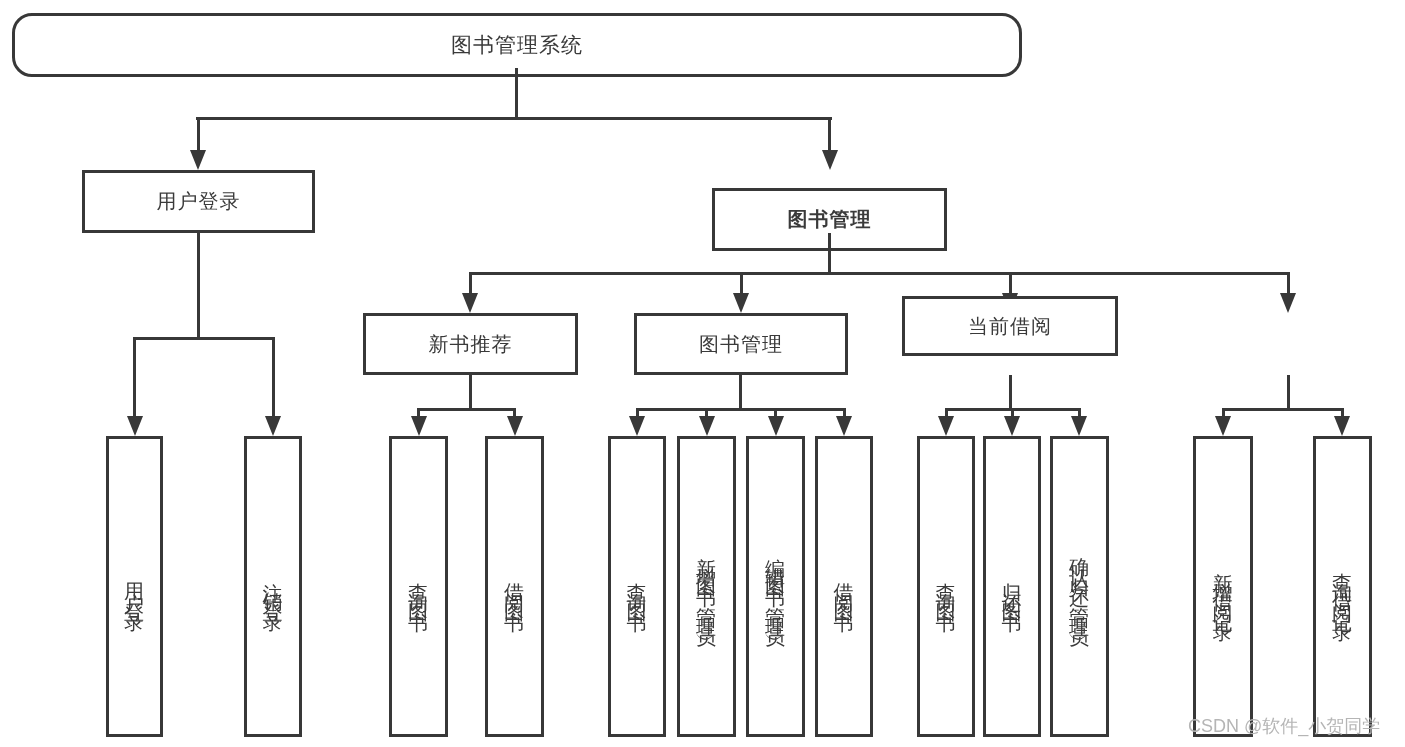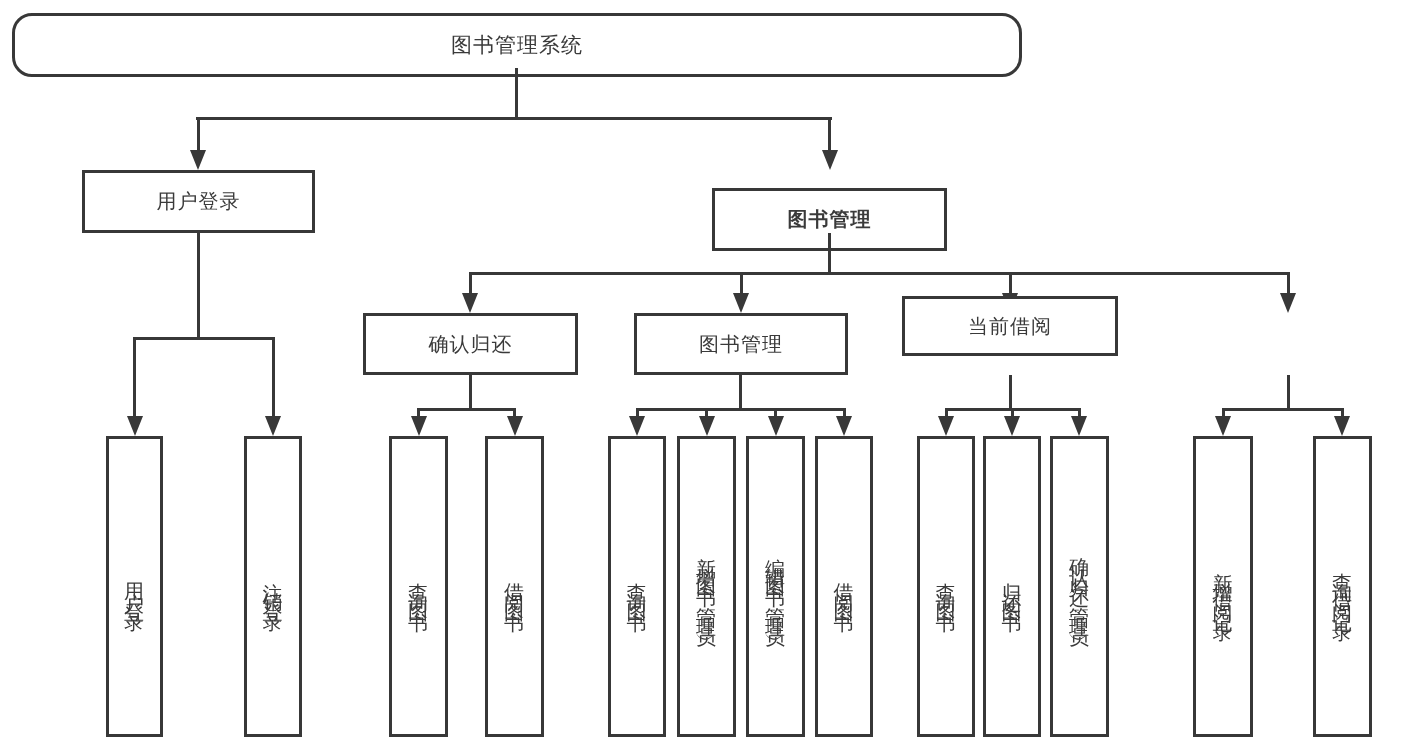--- a/index.html
+++ b/index.html
@@ -105,21 +105,21 @@
   <div class="hline" style="left:469px; top:272px; width:821px;"></div>
   <div class="vline" style="left:469px; top:272px; height:26px;"></div>
   <div class="ahead" style="left:462px; top:293px;"></div>
   <div class="vline" style="left:740px; top:272px; height:26px;"></div>
   <div class="ahead" style="left:733px; top:293px;"></div>
   <div class="vline" style="left:1009px; top:272px; height:26px;"></div>
   <div class="ahead" style="left:1002px; top:293px;"></div>
   <div class="vline" style="left:1287px; top:272px; height:26px;"></div>
   <div class="ahead" style="left:1280px; top:293px;"></div>
 
-  <div class="hbox" style="left:363px; top:313px; width:215px; height:62px;">确认归还</div>
+  <div class="hbox" style="left:363px; top:313px; width:215px; height:62px;">新书推荐</div>
   <div class="hbox" style="left:634px; top:313px; width:214px; height:62px;">图书管理</div>
   <div class="hbox" style="left:902px; top:296px; width:216px; height:60px;">当前借阅</div>
 
   <div class="vline" style="left:469px; top:375px; height:36px;"></div>
   <div class="hline" style="left:417px; top:408px; width:99px;"></div>
   <div class="vline" style="left:417px; top:408px; height:14px;"></div>
   <div class="ahead" style="left:411px; top:416px;"></div>
   <div class="vline" style="left:513px; top:408px; height:14px;"></div>
   <div class="ahead" style="left:507px; top:416px;"></div>
 
@@ -187,14 +187,15 @@
     <span>确认归还（管理员）</span>
   </div>
 
   <div class="vbox" style="left:1193px; width:60px;">
     <span>新增借阅记录</span>
   </div>
   <div class="vbox" style="left:1313px; width:59px;">
     <span>查询借阅记录</span>
   </div>
 
+  <div class="watermark">CSDN @软件_小贺同学</div>
 
 </div>
 
 </body></html>

